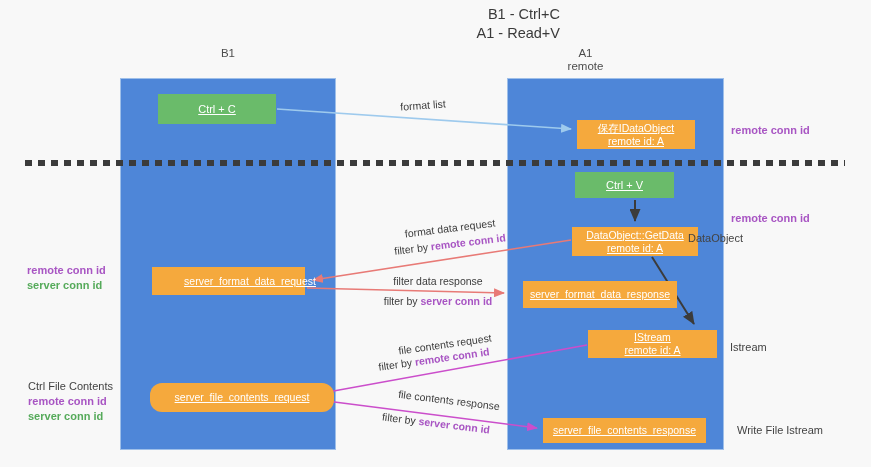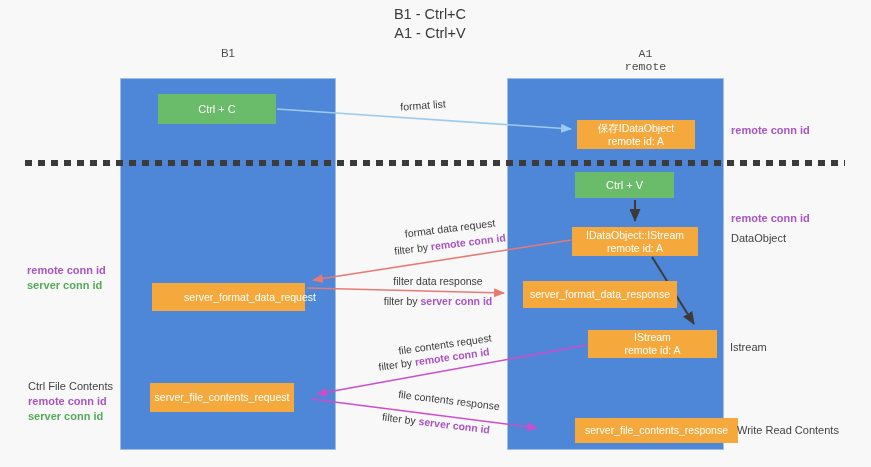--- a/index.html
+++ b/index.html
@@ -7,40 +7,40 @@
     position:relative;width:871px;height:467px;overflow:hidden;
     background:#f8f8f8;
     font-family:"Liberation Sans", sans-serif;
     color:#3c3c3c;
   }
   .layer{position:absolute;left:0;top:0;width:871px;height:467px;}
   #arrows{z-index:2;pointer-events:none;}
 
   .title{
     position:absolute;left:300px;top:5px;width:260px;z-index:3;
-    text-align:center;font-size:14.5px;line-height:19px;color:#3a3a3a;
+    text-align:right;font-size:14.5px;line-height:19px;color:#3a3a3a;
   }
   .col-header{
     position:absolute;top:47px;z-index:3;text-align:center;
     font-size:11.5px;line-height:13px;color:#4c4c4c;
   }
   .col-header.left{left:120px;width:216px;}
-  .col-header.right{left:537px;width:217px;font-family:Liberation Mono, monospace;}
+  .col-header.right{left:477px;width:217px;}
 
   .column{
     position:absolute;top:78px;height:372px;z-index:1;
     background:#4e86d8;border:1px solid #9ebfe9;box-sizing:border-box;
   }
   .column.left{left:120px;width:216px;}
   .column.right{left:507px;width:217px;}
 
   .node{
     position:absolute;z-index:3;box-sizing:border-box;
     display:flex;flex-direction:column;align-items:center;justify-content:center;
-    color:#ffffff;text-align:right;
+    color:#ffffff;text-align:right;text-decoration:underline;
   }
   .node.green{background:#6abb6a;font-size:11px;}
   .node.orange{background:#f5a93d;font-size:10.5px;line-height:13px;}
 
   .arrow-label{
     position:absolute;z-index:3;width:140px;text-align:center;
     font-size:10.5px;line-height:13px;color:#3c3c3c;white-space:nowrap;
   }
   .rot-n7{transform:rotate(-7deg);}
   .rot-n8{transform:rotate(-8deg);}
@@ -91,21 +91,21 @@
 
     <line x1="652" y1="257" x2="694" y2="324" stroke="#3b3b3b" stroke-width="2" marker-end="url(#mBlack)"></line>
 
     <line x1="587" y1="345" x2="317" y2="394" stroke="#cb4ecb" stroke-width="1.6" marker-end="url(#mMagenta)"></line>
 
     <line x1="311" y1="399" x2="537" y2="428" stroke="#cb4ecb" stroke-width="1.6" marker-end="url(#mMagenta)"></line>
   </svg>
 
   <div class="title">
     <div>B1 - Ctrl+C</div>
-    <div>A1 - Ctrl+V</div>
+    <div>A1 - Read+V</div>
   </div>
 
   <div class="col-header left">
     <div>B1</div>
   </div>
   <div class="col-header right">
     <div>A1</div>
     <div>remote</div>
   </div>
 
@@ -116,42 +116,42 @@
   <div class="node orange" style="left:577px;top:120px;width:118px;height:29px;">
     <span>保存IDataObject</span>
     <span>remote id: A</span>
   </div>
 
   <div class="node green" style="left:575px;top:172px;width:99px;height:26px;">
     <span>Ctrl + V</span>
   </div>
 
   <div class="node orange" style="left:572px;top:227px;width:126px;height:29px;">
-    <span>IDataObject::IStream</span>
+    <span>DataObject::GetData</span>
     <span>remote id: A</span>
   </div>
 
-  <div class="node orange" style="left:152px;top:283px;width:153px;height:28px;padding-left:43px;">
+  <div class="node orange" style="left:152px;top:267px;width:153px;height:28px;padding-left:43px;">
     <span>server_format_data_request</span>
   </div>
 
   <div class="node orange" style="left:523px;top:281px;width:154px;height:27px;">
     <span>server_format_data_response</span>
   </div>
 
   <div class="node orange" style="left:588px;top:330px;width:129px;height:28px;">
     <span>IStream</span>
     <span>remote id: A</span>
   </div>
 
-  <div class="node orange" style="left:150px;top:383px;width:144px;height:29px;">
+  <div class="node orange" style="left:150px;top:383px;width:184px;height:29px;border-radius:12px;">
     <span>server_file_contents_request</span>
   </div>
 
-  <div class="node orange" style="left:543px;top:418px;width:163px;height:25px;margin-left:32px;">
+  <div class="node orange" style="left:543px;top:418px;width:163px;height:25px;">
     <span>server_file_contents_response</span>
   </div>
 
   <div class="arrow-label rot-n4" style="left:353px;top:99px;">format list</div>
 
   <div class="arrow-label rot-n7" style="left:380px;top:222px;">format data request</div>
   <div class="arrow-label rot-n7" style="left:380px;top:238px;">
     <span>filter by </span><span class="purple">remote conn id</span>
   </div>
 
@@ -178,19 +178,19 @@
   <div class="side-label" style="left:28px;top:379px;">
     <div class="plain">Ctrl File Contents</div>
     <div class="purple">remote conn id</div>
     <div class="greentx">server conn id</div>
   </div>
 
   <div class="side-label purple" style="left:731px;top:123px;">remote conn id</div>
 
   <div class="side-label purple" style="left:731px;top:211px;">remote conn id</div>
 
-  <div class="side-label plain" style="left:731px;top:231px;color:#434343;">DataObject</div>
+  <div class="side-label plain" style="left:688px;top:231px;color:#434343;">DataObject</div>
 
   <div class="side-label plain" style="left:730px;top:340px;color:#434343;">Istream</div>
 
-  <div class="side-label plain" style="left:737px;top:423px;color:#434343;">Write Read Contents</div>
+  <div class="side-label plain" style="left:737px;top:423px;color:#434343;">Write File Istream</div>
 
 </div>
 
 </body></html>

